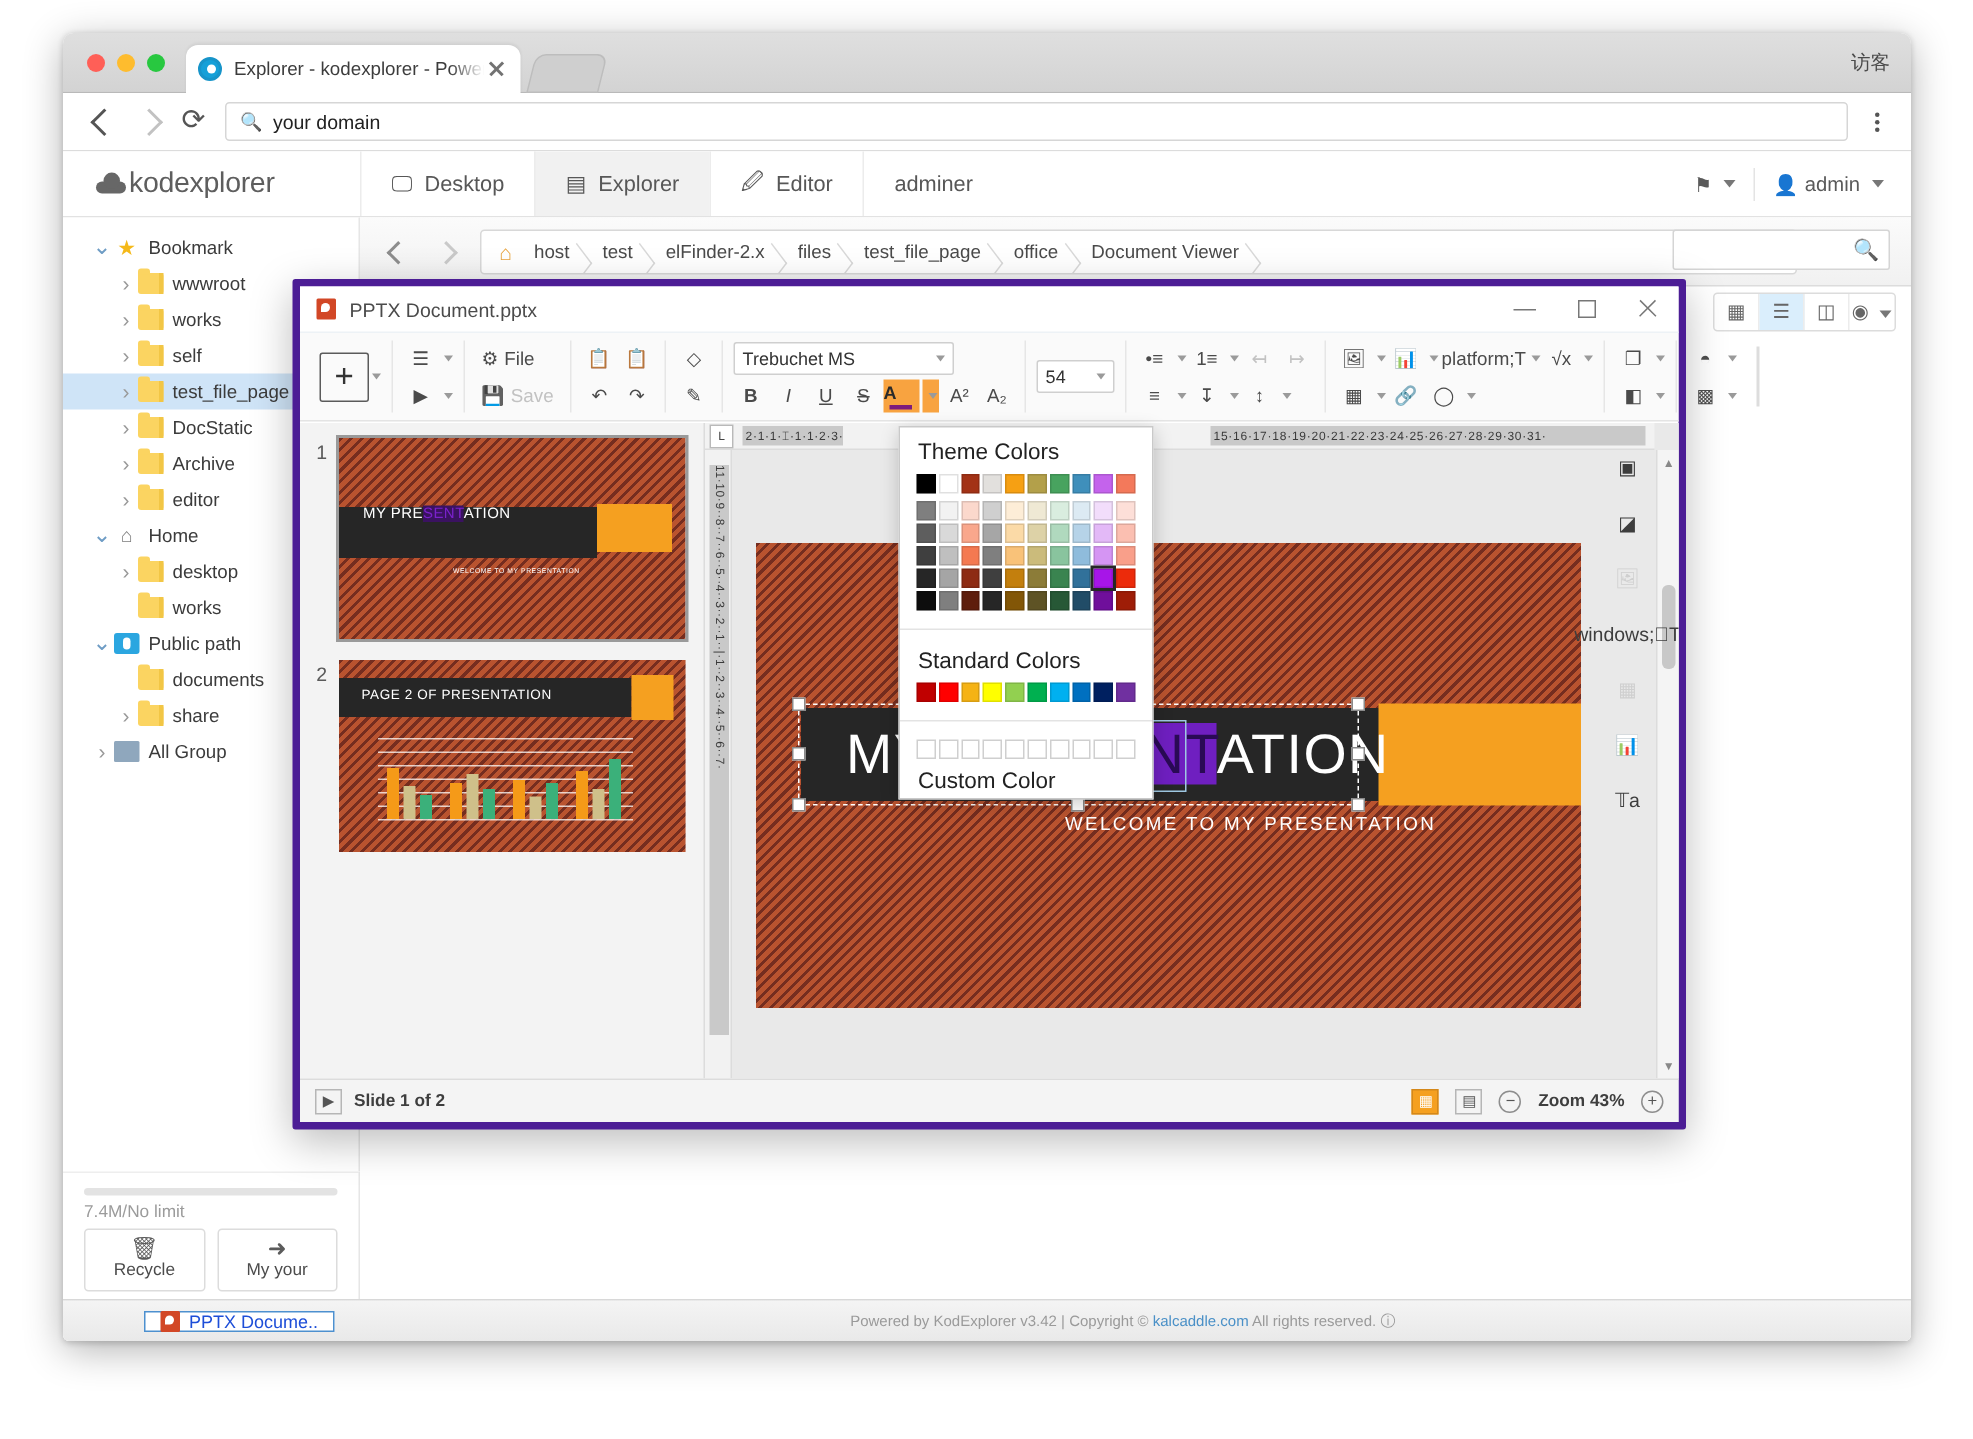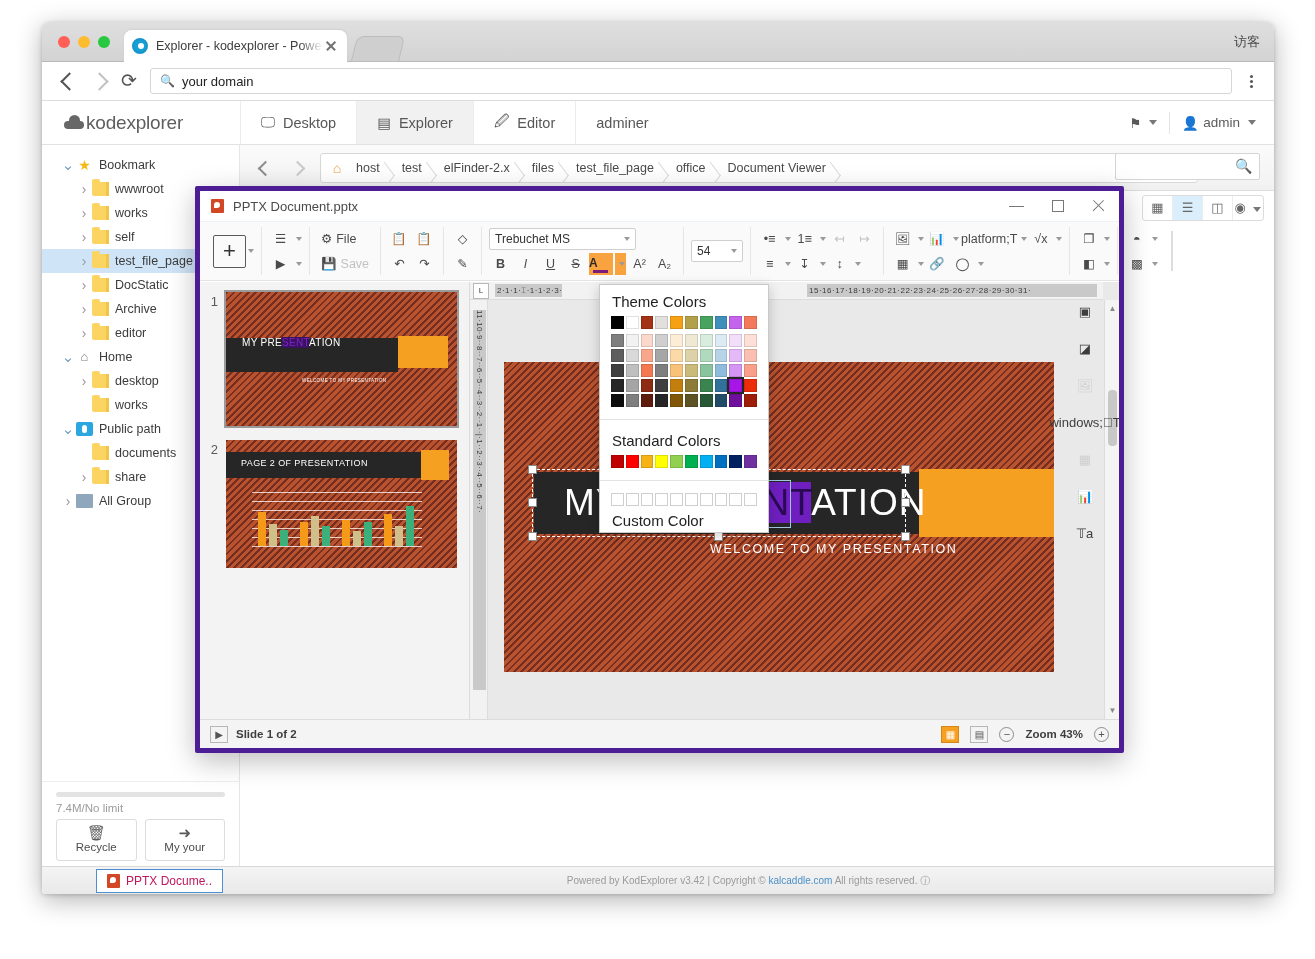--- a/index.html
+++ b/index.html
@@ -182,22 +182,22 @@
   }
   #statusline .vsep{ width:1px;height:13px;background:#dadada;}
 
   
   #taskbar{
     position:absolute;left:0;bottom:0;width:100%;height:28px;
     background:linear-gradient(#f4f4f4,#e9e9e9); border-top:1px solid #d8d8d8;
     display:flex; align-items:center;
   }
   .taskitem{
-    margin-left:54px; height:24px; background:#fff; border:1px solid #4d90cf;
-    display:flex;align-items:center; gap:6px; padding:0 10px; font-size:12px;color:#be185d;
+    margin-left:54px; height:14px; background:#fff; border:1px solid #4d90cf;
+    display:flex;align-items:center; gap:6px; padding:0 10px; font-size:12px;color:#1d4ed8;
   }
   .pptico{ width:13px;height:14px;background:#d24726;border-radius:1px;position:relative;flex:0 0 auto;}
   .pptico:after{content:"";position:absolute;left:3px;top:3px;width:6px;height:6px;background:#fff;border-radius:3px 3px 3px 0;}
   .footer{ margin-left:auto; margin-right:auto; font-size:10px;color:#9a9a9a;}
   .footer a{ color:#4a90c7; text-decoration:none;}
 
   
   #pptwin{
     position:absolute; left:195px; top:186px; width:929px; height:567px;
     background:#fff; border:5px solid #4c1d95; border-radius:2px;

